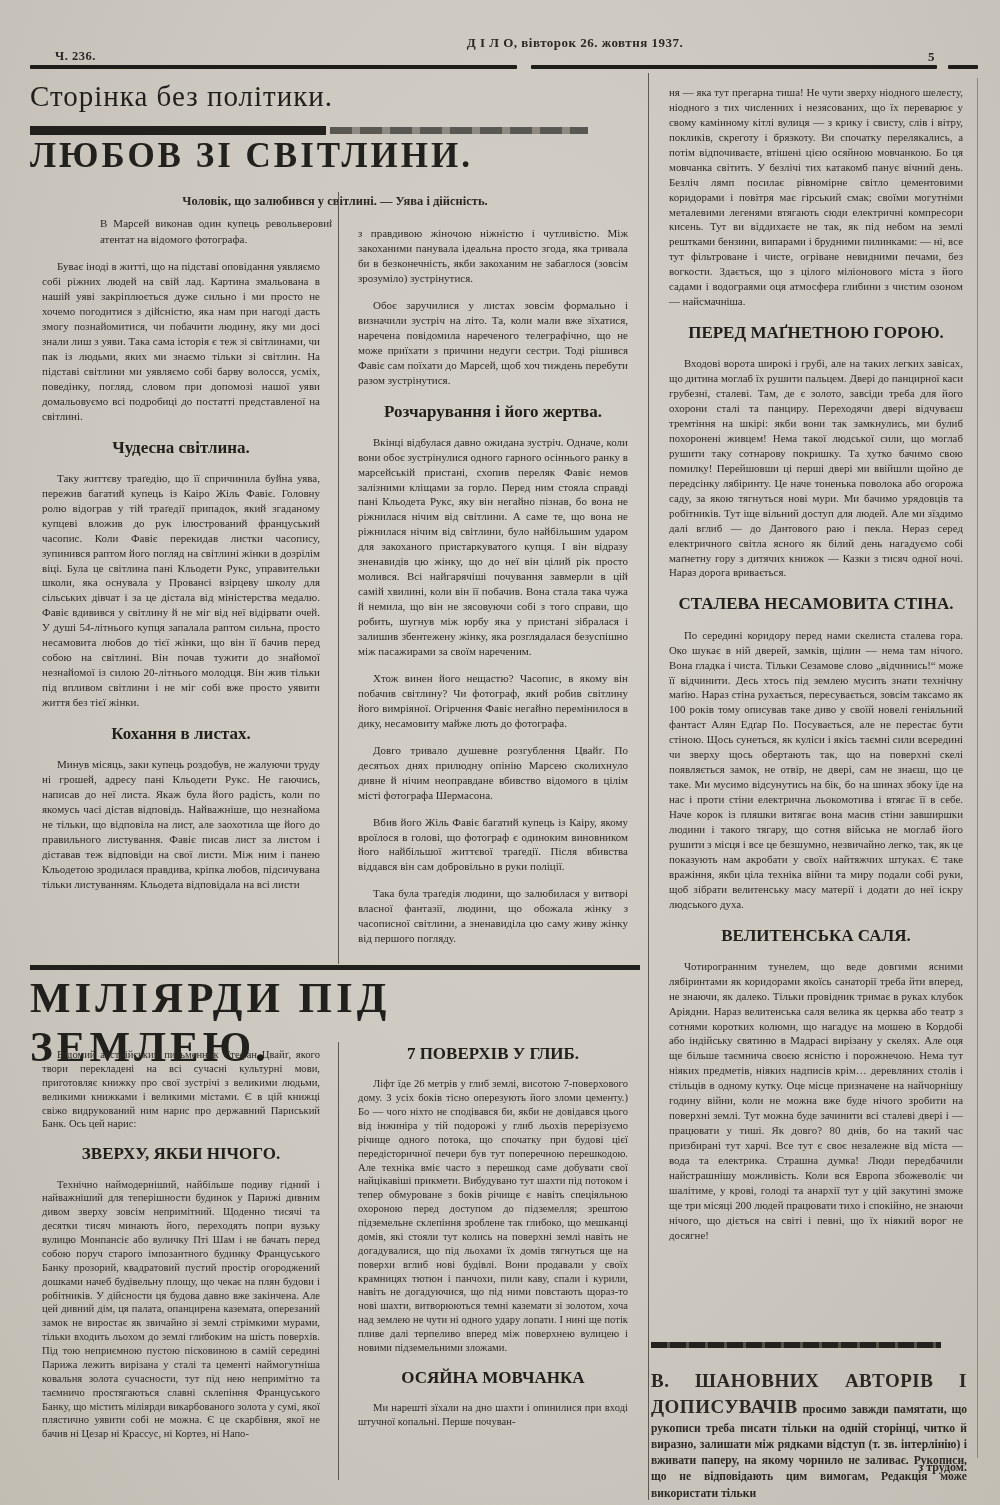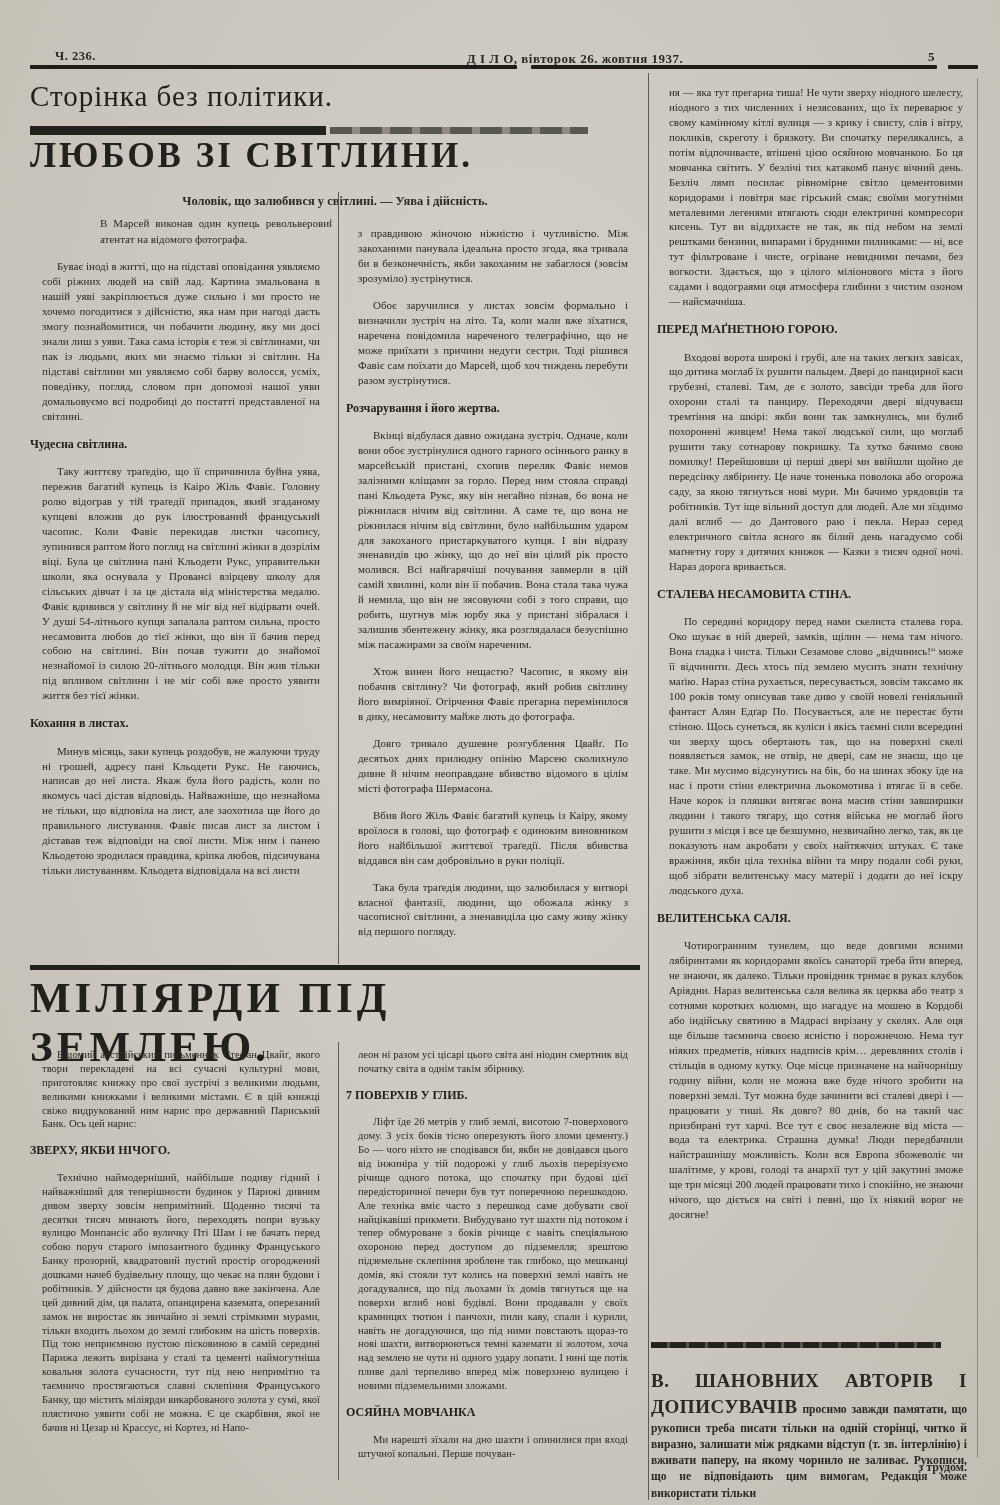--- a/index.html
+++ b/index.html
@@ -5,21 +5,21 @@
   html,body{margin:0;padding:0;background:#7e7b74;}
   .page{
     position:relative;width:1000px;height:1505px;overflow:hidden;
     background:radial-gradient(ellipse at 50% 38%, #d3d0c7 0%, #ccc8bf 55%, #c1bdb3 100%);
     font-family:"Liberation Serif","DejaVu Serif",serif;
     color:#2c2924;
     padding-left:35px;
   }
   
   .mast-issue{position:absolute;left:55px;top:49px;font-size:12.5px;font-weight:bold;letter-spacing:.5px;}
-  .mast-center{position:absolute;left:150px;top:51px;width:850px;text-align:center;font-size:13px;font-weight:bold;letter-spacing:.5px;}
+  .mast-center{position:absolute;left:150px;top:35px;width:850px;text-align:center;font-size:13px;font-weight:bold;letter-spacing:.5px;}
   .mast-page{position:absolute;left:928px;top:49px;font-size:13px;font-weight:bold;}
   .mast-rule{position:absolute;top:65px;height:4px;background:#1f1d19;border-radius:1px;}
   .mr1{left:30px;width:487px;}
   .mr2{left:531px;width:406px;}
   .mr3{left:948px;width:30px;}
   
   .section-title{position:absolute;left:30px;top:80px;font-size:29px;letter-spacing:1px;color:#22201c;}
   .section-bar{position:absolute;left:30px;top:126px;width:296px;height:9px;background:#23211d;}
   .section-bar-ext{position:absolute;left:330px;top:127px;width:258px;height:7px;
      background:repeating-linear-gradient(90deg,#33312c 0 22px,#7a766d 22px 30px);opacity:.75;}
@@ -29,21 +29,21 @@
   .a1-subtitle{position:absolute;left:30px;top:194px;width:610px;text-align:center;
      font-size:12.5px;font-weight:bold;}
   .a1-lead{margin:0 0 7px 70px;width:235px;font-size:11px;line-height:1.42;text-align:justify;}
   
   .col{position:absolute;font-size:11px;line-height:1.36;overflow:hidden;}
   .col-l1{left:30px;top:216px;width:302px;height:748px;}
   .col-m1{left:346px;top:214px;width:294px;height:750px;}
   .col-r {left:657px;top:73px;width:318px;height:1266px;font-size:10.9px;line-height:1.37;}
   .blk-p{margin:12px;text-indent:15px;text-align:justify;}
   .blk-p.ni{text-indent:0;}
-  .blk-h{text-align:left;font-weight:bold;font-size:12px;margin:7px 0 3px;color:#22201c;}
+  .blk-h{text-align:center;font-weight:bold;font-size:17px;margin:7px 0 3px;color:#22201c;}
   
   .vrule{position:absolute;width:1px;background:#5d5a52;}
   .vr1a{left:338px;top:192px;height:772px;}
   .vr1b{left:338px;top:1042px;height:438px;}
   .vr2{left:648px;top:73px;height:1427px;}
   .vr-edge{left:977px;top:78px;height:1380px;opacity:.55;}
   
   .band-a{position:absolute;left:30px;top:965px;width:610px;height:5px;background:#22201c;}
   .a2-title{position:absolute;left:30px;top:973px;width:610px;text-align:left;
      font-size:43px;font-weight:bold;letter-spacing:4px;color:#22201c;}
@@ -86,21 +86,21 @@
         <h3 class="blk-h">Кохання в листах.</h3>
         <p class="blk-p">Минув місяць, заки купець роздобув, не жалуючи труду ні грошей, адресу пані Кльодети Рукс. Не гаючись, написав до неї листа. Якаж була його радість, коли по якомусь часі дістав відповідь. Найважніше, що незнайома не тільки, що відповіла на лист, але заохотила ще його до правильного листування. Фавіє писав лист за листом і діставав теж відповіди на свої листи. Між ним і панею Кльодетою зродилася правдива, кріпка любов, підсичувана тільки листуванням. Кльодета відповідала на всі листи</p>
       </div>
   </div>
 
   <div class="col col-m1">
       <p class="blk-p ni">з правдивою жіночою ніжністю і чутливістю. Між закоханими панувала ідеальна просто згода, яка тривала би в безконечність, якби закоханим не забаглося (зовсім зрозуміло) зустрінутися.</p>
       <p class="blk-p">Обоє заручилися у листах зовсім формально і визначили зустріч на літо. Та, коли мали вже зїхатися, наречена повідомила нареченого телеграфічно, що не може приїхати з причини недуги сестри. Тоді рішився Фавіє сам поїхати до Марсей, щоб хоч тиждень перебути разом зустрінутися.</p>
       <h3 class="blk-h">Розчарування і його жертва.</h3>
       <p class="blk-p">Вкінці відбулася давно ожидана зустріч. Одначе, коли вони обоє зустрінулися одного гарного осіннього ранку в марсейській пристані, схопив переляк Фавіє немов залізними кліщами за горло. Перед ним стояла справді пані Кльодета Рукс, яку він негайно пізнав, бо вона не ріжнилася нічим від світлини. А саме те, що вона не ріжнилася нічим від світлини, було найбільшим ударом для закоханого пристаркуватого купця. І він відразу зненавидів цю жінку, що до неї він цілий рік просто молився. Всі найгарячіші почування завмерли в цій самій хвилині, коли він її побачив. Вона стала така чужа й немила, що він не зясовуючи собі з того справи, що робить, шугнув між юрбу яка у пристані зібралася і залишив збентежену жінку, яка розглядалася безуспішно між пасажирами за своїм нареченим.</p>
-      <p class="blk-p">Хтож винен його нещастю? Часопис, в якому він побачив світлину? Чи фотограф, який робив світлину його вимріяної. Огірчення Фавіє прегарна перемінилося в дику, несамовиту майже лють до фотографа.</p>
+      <p class="blk-p">Хтож винен його нещастю? Часопис, в якому він побачив світлину? Чи фотограф, який робив світлину його вимріяної. Огірчення Фавіє негайно перемінилося в дику, несамовиту майже лють до фотографа.</p>
       <p class="blk-p">Довго тривало душевне розгублення Цвайґ. По десятьох днях прилюдну опінію Марсею сколихнуло дивне й нічим неоправдане вбивство відомого в цілім місті фотографа Шермасона.</p>
       <p class="blk-p">Вбив його Жіль Фавіє багатий купець із Каіру, якому вроїлося в голові, що фотограф є одиноким виновником його найбільшої життєвої траґедії. Після вбивства віддався він сам добровільно в руки поліції.</p>
       <p class="blk-p">Така була траґедія людини, що залюбилася у витворі власної фантазії, людини, що обожала жінку з часописної світлини, а зненавиділа цю саму живу жінку від першого погляду.</p>
     </div>
 
   <div class="col col-r">
       <p class="blk-p ni">ня — яка тут прегарна тиша! Не чути зверху ніодного шелесту, ніодного з тих численних і незясованих, що їх переварює у свому камінному кітлі вулиця — з крику і свисту, слів і вітру, покликів, скреготу і брязкоту. Ви спочатку перелякались, а потім відпочиваєте, втішені цією осяйною мовчанкою. Бо ця мовчанка світить. У безлічі тих катакомб панує вічний день. Безліч лямп посилає рівномірне світло цементовими коридорами і повітря має гірський смак; своїми могутніми металевими легенями втягають сюди електричні компресори кисень. Тут ви віддихаєте не так, як під небом на землі рештками бензини, випарами і брудними пилинками: — ні, все тут фільтроване і чисте, огріване невидними печами, без вогкости. Здається, що з цілого міліонового міста з його садами і водограями оця атмосфера глибини з чистим озоном — найсмачніша.</p>
       <h3 class="blk-h">ПЕРЕД МАҐНЕТНОЮ ГОРОЮ.</h3>
       <p class="blk-p">Входові ворота широкі і грубі, але на таких легких завісах, що дитина моглаб їх рушити пальцем. Двері до панцирної каси грубезні, сталеві. Там, де є золото, завсіди треба для його охорони сталі та панциру. Переходячи двері відчуваєш тремтіння на шкірі: якби вони так замкнулись, ми булиб похоронені живцем! Нема такої людської сили, що моглаб рушити таку сотнарову покришку. Та хутко бачимо свою помилку! Перейшовши ці перші двері ми ввійшли щойно де передсінку лябіринту. Це наче тоненька поволока або огорожа саду, за якою тягнуться нові мури. Ми бачимо урядовців та робітників. Тут іще вільний доступ для людей. Але ми зїздимо далі вглиб — до Дантового раю і пекла. Нераз серед електричного світла ясного як білий день нагадуємо собі маґнетну гору з дитячих книжок — Казки з тисяч одної ночі. Нараз дорога вривається.</p>
       <h3 class="blk-h">СТАЛЕВА НЕСАМОВИТА СТІНА.</h3>
@@ -115,21 +115,20 @@
   <div class="vrule vr-edge"></div>
 
   <div class="band-a"></div>
   <div class="a2-title">МІЛІЯРДИ ПІД ЗЕМЛЕЮ.</div>
   <div class="col col-l2">
       <p class="blk-p">Відомий австрійський письменник Стефан Цвайґ, якого твори перекладені на всі сучасні культурні мови, приготовляє книжку про свої зустрічі з великими людьми, великими книжками і великими містами. Є в цій книжці свіжо видрукований ним нарис про державний Париський Банк. Ось цей нарис:</p>
       <h3 class="blk-h">ЗВЕРХУ, ЯКБИ НІЧОГО.</h3>
       <p class="blk-p">Технічно наймодерніший, найбільше подиву гідний і найважніший для теперішности будинок у Парижі дивним дивом зверху зовсім непримітний. Щоденно тисячі та десятки тисяч минають його, переходять попри вузьку вулицю Монпансіє або вуличку Пті Шам і не бачать перед собою поруч старого імпозантного будинку Француського Банку прозорий, квадратовий пустий простір огороджений дошками начеб будівельну площу, що чекає на плян будови і робітників. У дійсности ця будова давно вже закінчена. Але цей дивний дім, ця палата, опанцирена каземата, оперезаний замок не виростає як звичайно зі землі стрімкими мурами, тільки входить льохом до землі глибоким на шість поверхів. Під тою неприємною пустою пісковиною в самій середині Парижа лежить вирізана у сталі та цементі наймогутніша ковальня золота сучасности, тут під нею непримітно та таємничо простягаються славні склепіння Француського Банку, що містить міліярди викарбованого золота у сумі, якої плястично уявити собі не можна. Є це скарбівня, якої не бачив ні Цезар ні Крассус, ні Кортез, ні Напо-</p>
     </div>
   <div class="col col-m2">
-      <p class="blk-p ni">леон ні разом усі цісарі цього світа ані ніодин смертник від початку світа в однім такім збірнику.</p>
       <h3 class="blk-h">7 ПОВЕРХІВ У ГЛИБ.</h3>
       <p class="blk-p">Ліфт їде 26 метрів у глиб землі, висотою 7-поверхового дому. З усіх боків тісно оперезують його зломи цементу.) Бо — чого ніхто не сподівався би, якби не довідався цього від інжиніра у тій подорожі у глиб льохів перерізуємо річище одного потока, що спочатку при будові цієї передісторичної печери був тут поперечною перешкодою. Але техніка вміє часто з перешкод саме добувати свої найцікавіші прикмети. Вибудувано тут шахти під потоком і тепер обмуроване з боків річище є навіть спеціяльною охороною перед доступом до підземелля; зрештою підземельне склепіння зроблене так глибоко, що мешканці домів, які стояли тут колись на поверхні землі навіть не догадувалися, що під льохами їх домів тягнуться ще на поверхи вглиб нові будівлі. Вони продавали у своїх крамницях тютюн і панчохи, пили каву, спали і курили, навіть не догадуючися, що під ними повстають щораз-то нові шахти, витворюються темні каземати зі золотом, хоча над землею не чути ні одного удару лопати. І нині ще потік пливе далі терпеливо вперед між поверхнею вулицею і новими підземельними зложами.</p>
       <h3 class="blk-h">ОСЯЙНА МОВЧАНКА</h3>
       <p class="blk-p">Ми нарешті зїхали на дно шахти і опинилися при вході штучної копальні. Перше почуван-</p>
     </div>
 
   <div class="band-b"></div>
   <p class="notice"><span class="n-title">В. ШАНОВНИХ АВТОРІВ І ДОПИСУВАЧІВ</span> <span>просимо завжди памятати, що рукописи треба писати тільки на одній сторінці, читко й виразно, залишати між рядками відступ (т. зв. інтерлінію) і вживати паперу, на якому чорнило не заливає. Рукописи, що не відповідають цим вимогам, Редакція може використати тільки</span></p>
   <div class="notice-tail">з трудом.</div>
 

